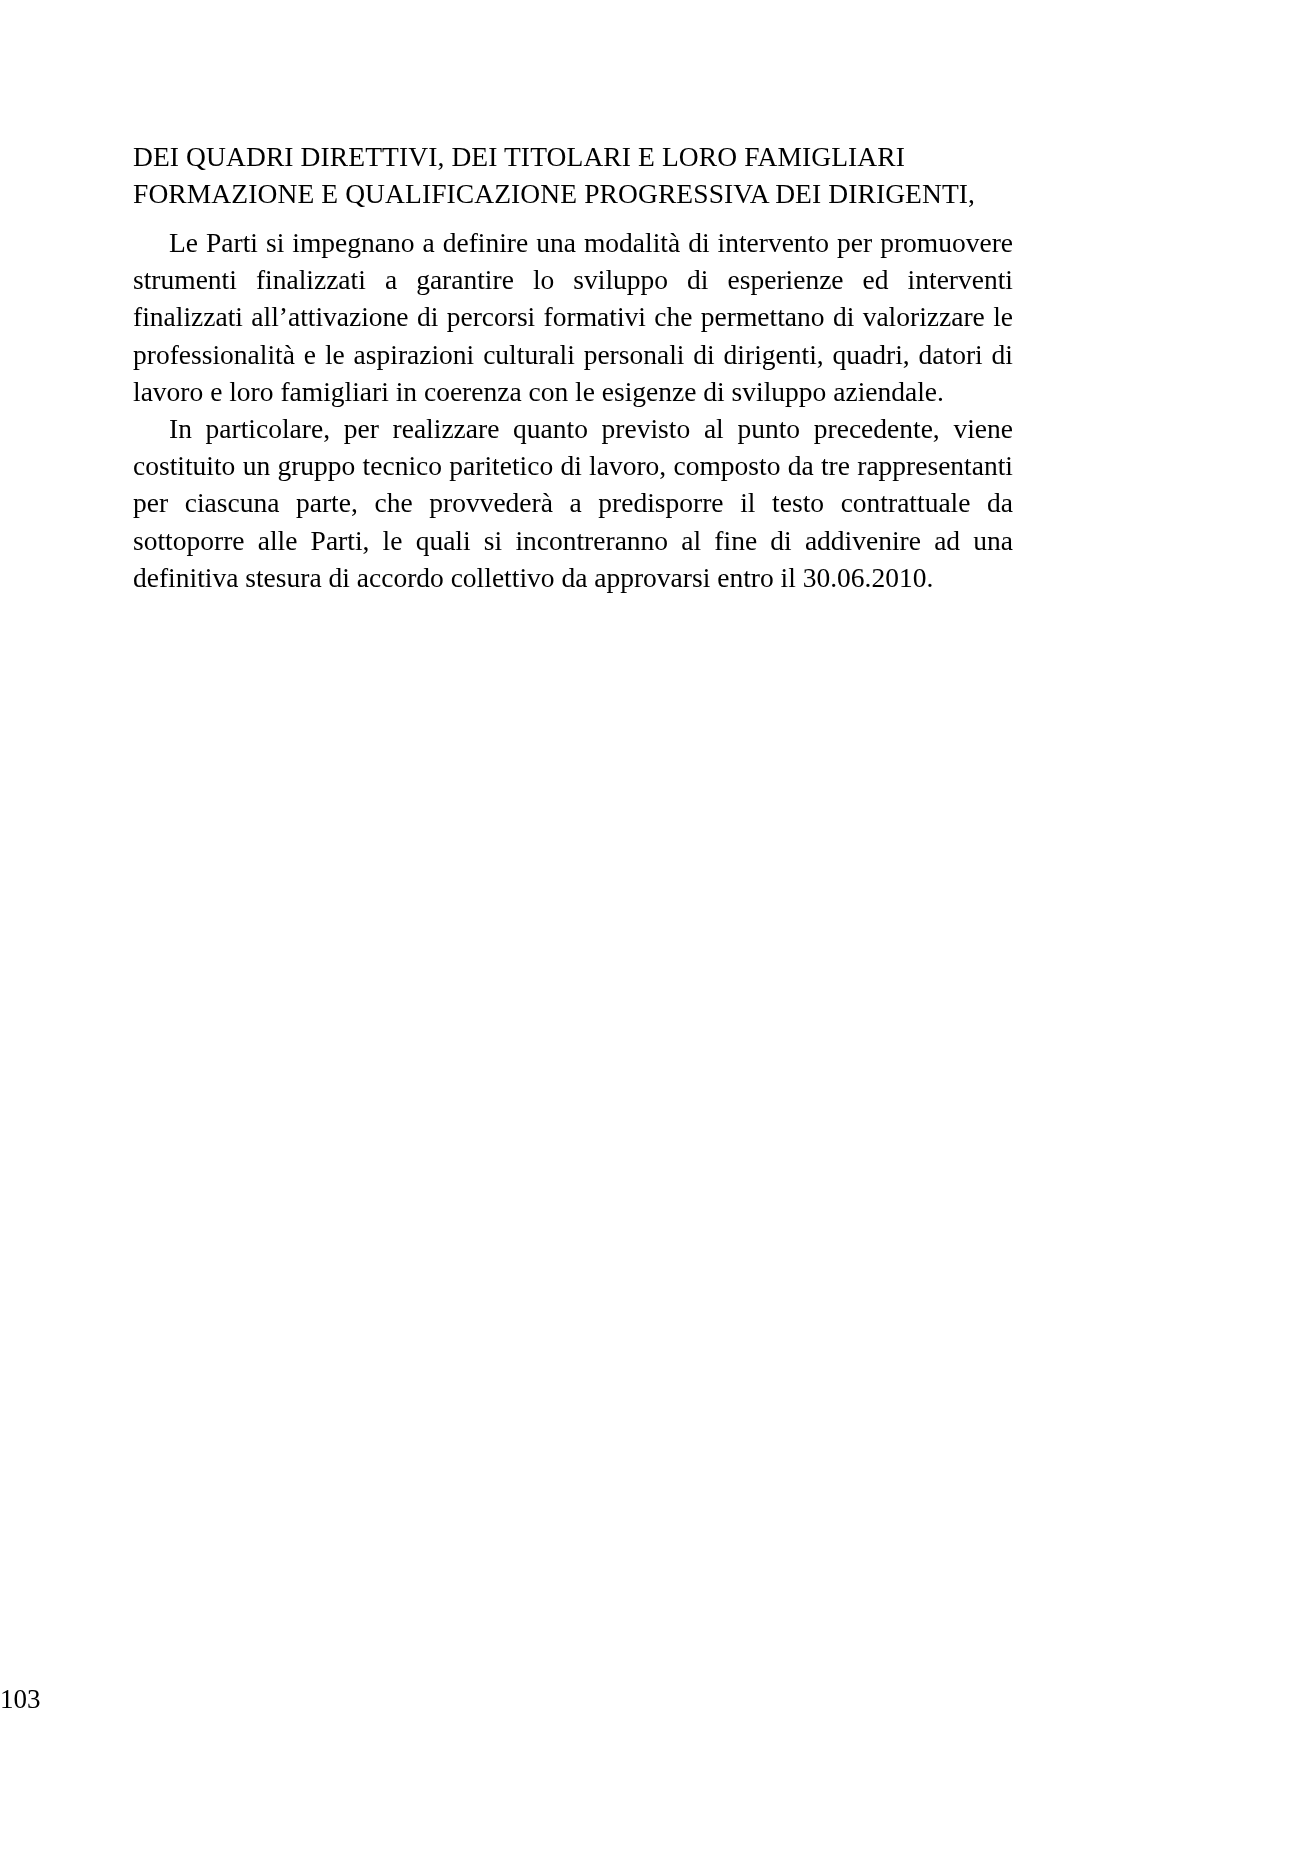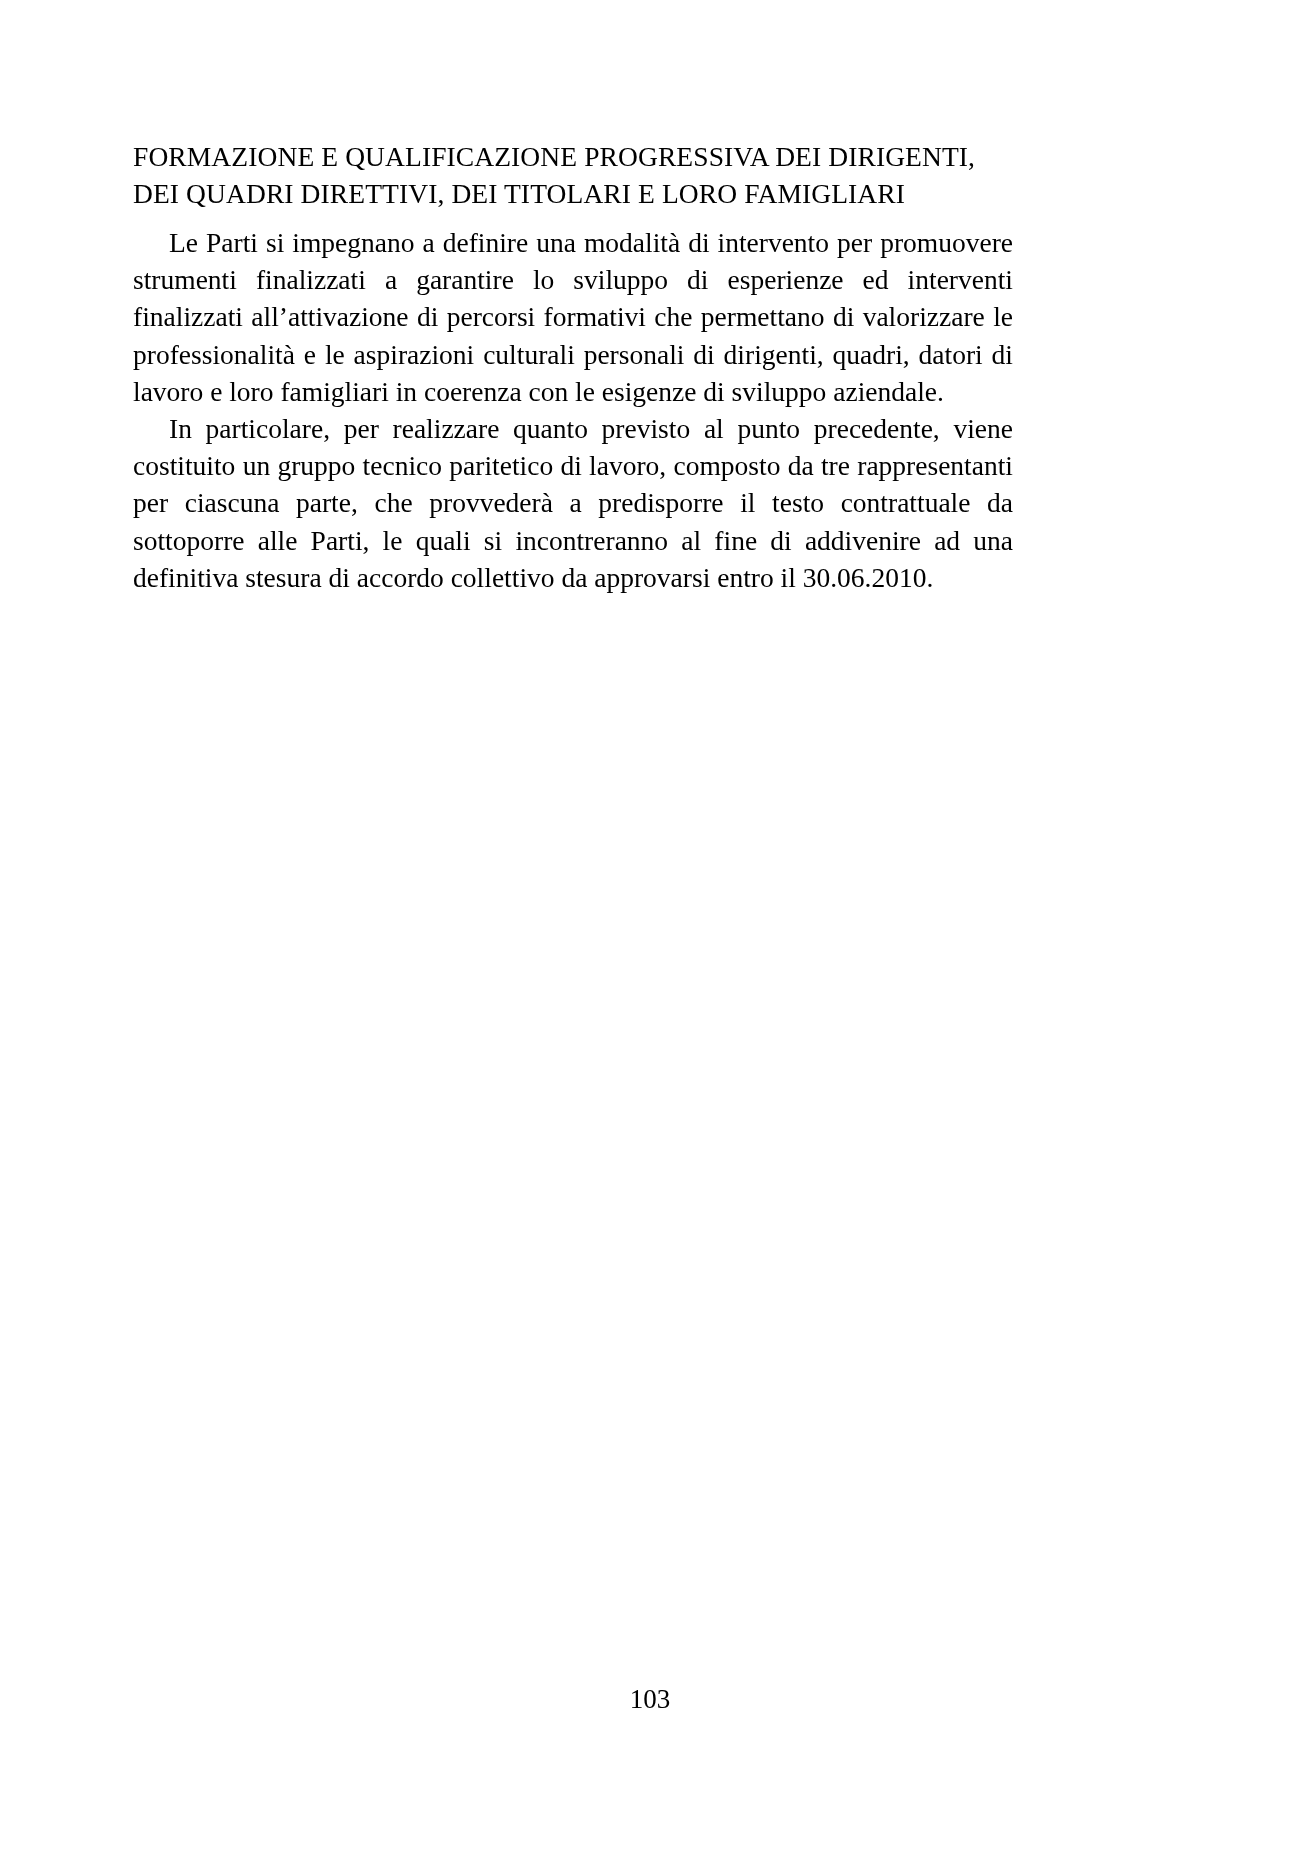--- a/index.html
+++ b/index.html
@@ -48,35 +48,35 @@
     hyphens: none;
   }
   .para.first {
     margin-top: 12px;
   }
   .page-number {
     position: absolute;
     left: 0;
     right: 0;
     top: 1684px;
-    text-align: center;
+    text-align: left;
     font-size: 27px;
     font-family: "Liberation Serif", "DejaVu Serif", serif;
   }
 </style>
 </head>
 <body>
 
 <div class="page">
 
   <div class="content">
 
     <div class="heading">
+      <span class="hline">DEI QUADRI DIRETTIVI, DEI TITOLARI E LORO FAMIGLIARI</span>
       <span class="hline">FORMAZIONE E QUALIFICAZIONE PROGRESSIVA DEI DIRIGENTI,</span>
-      <span class="hline">DEI QUADRI DIRETTIVI, DEI TITOLARI E LORO FAMIGLIARI</span>
     </div>
 
     <p class="para first">Le Parti si impegnano a definire una modalità di intervento per promuovere strumenti finalizzati a garantire lo sviluppo di esperienze ed interventi finalizzati all’attivazione di percorsi formativi che permettano di valorizzare le professionalità e le aspirazioni culturali personali di dirigenti, quadri, datori di lavoro e loro famigliari in coerenza con le esigenze di sviluppo aziendale.</p>
 
     <p class="para">In particolare, per realizzare quanto previsto al punto precedente, viene costituito un gruppo tecnico paritetico di lavoro, composto da tre rappresentanti per ciascuna parte, che provvederà a predisporre il testo contrattuale da sottoporre alle Parti, le quali si incontreranno al fine di addivenire ad una definitiva stesura di accordo collettivo da approvarsi entro il 30.06.2010.</p>
 
   </div>
 
   <div class="page-number">103</div>
 

